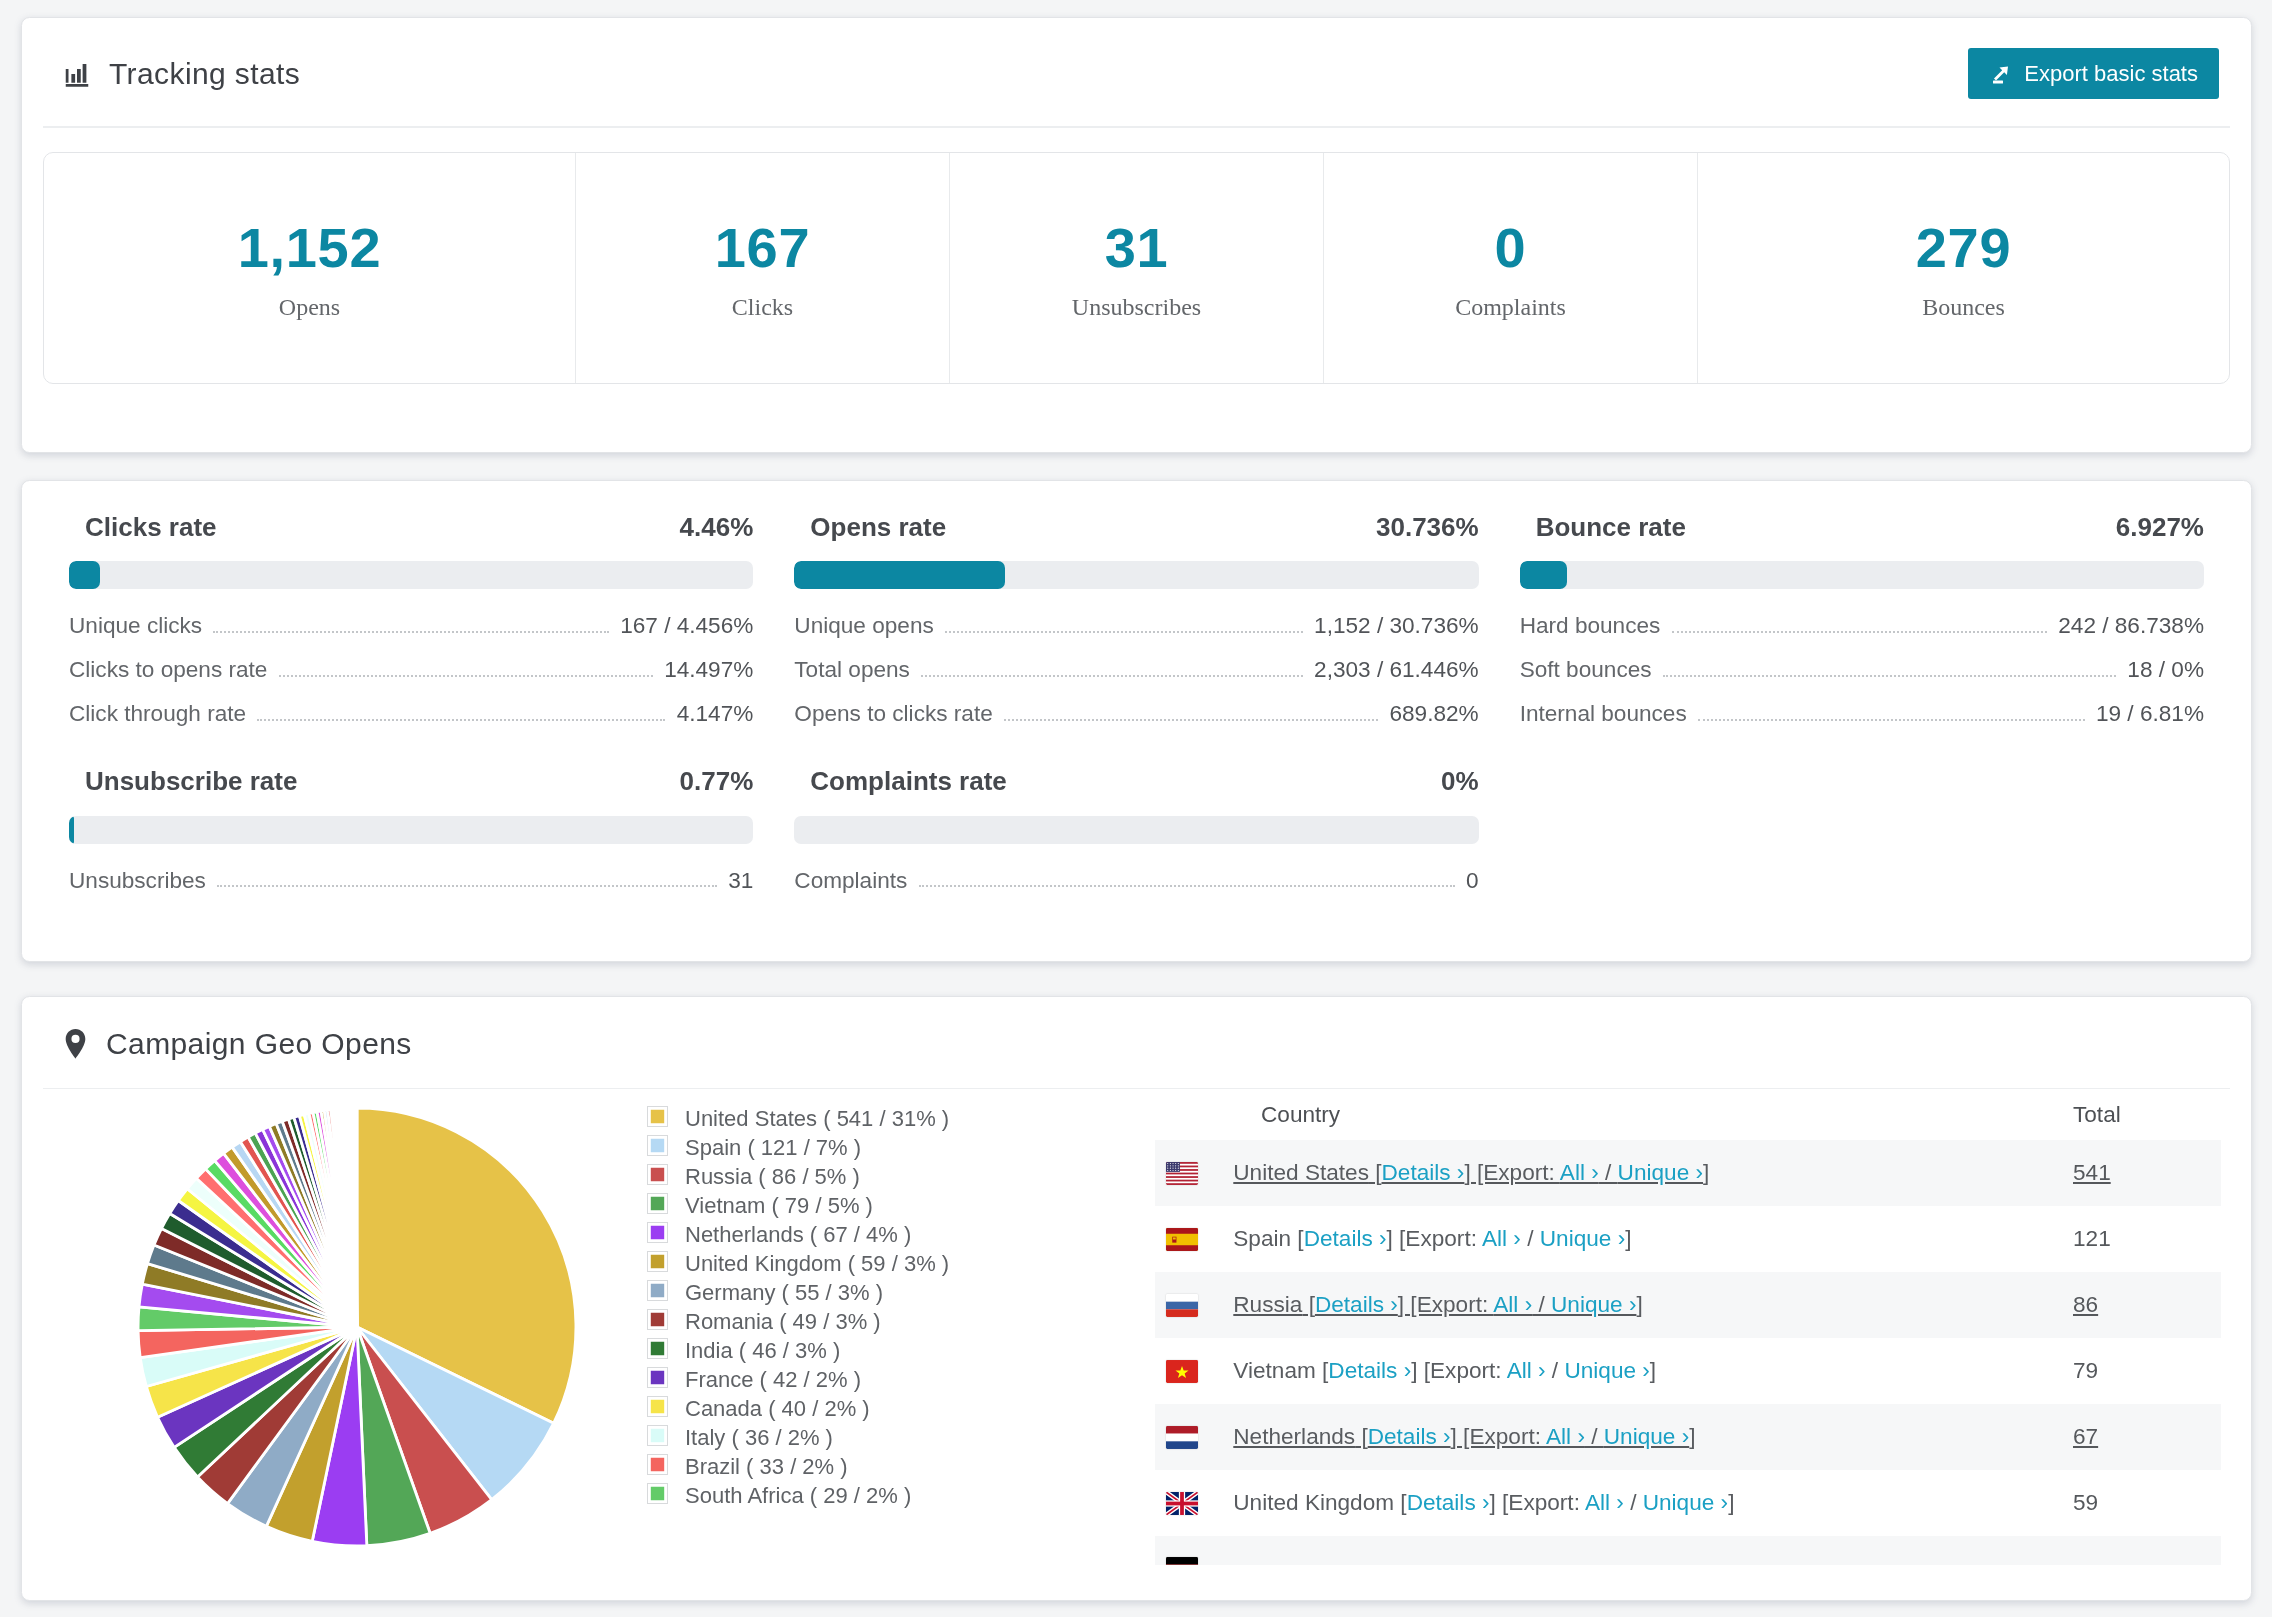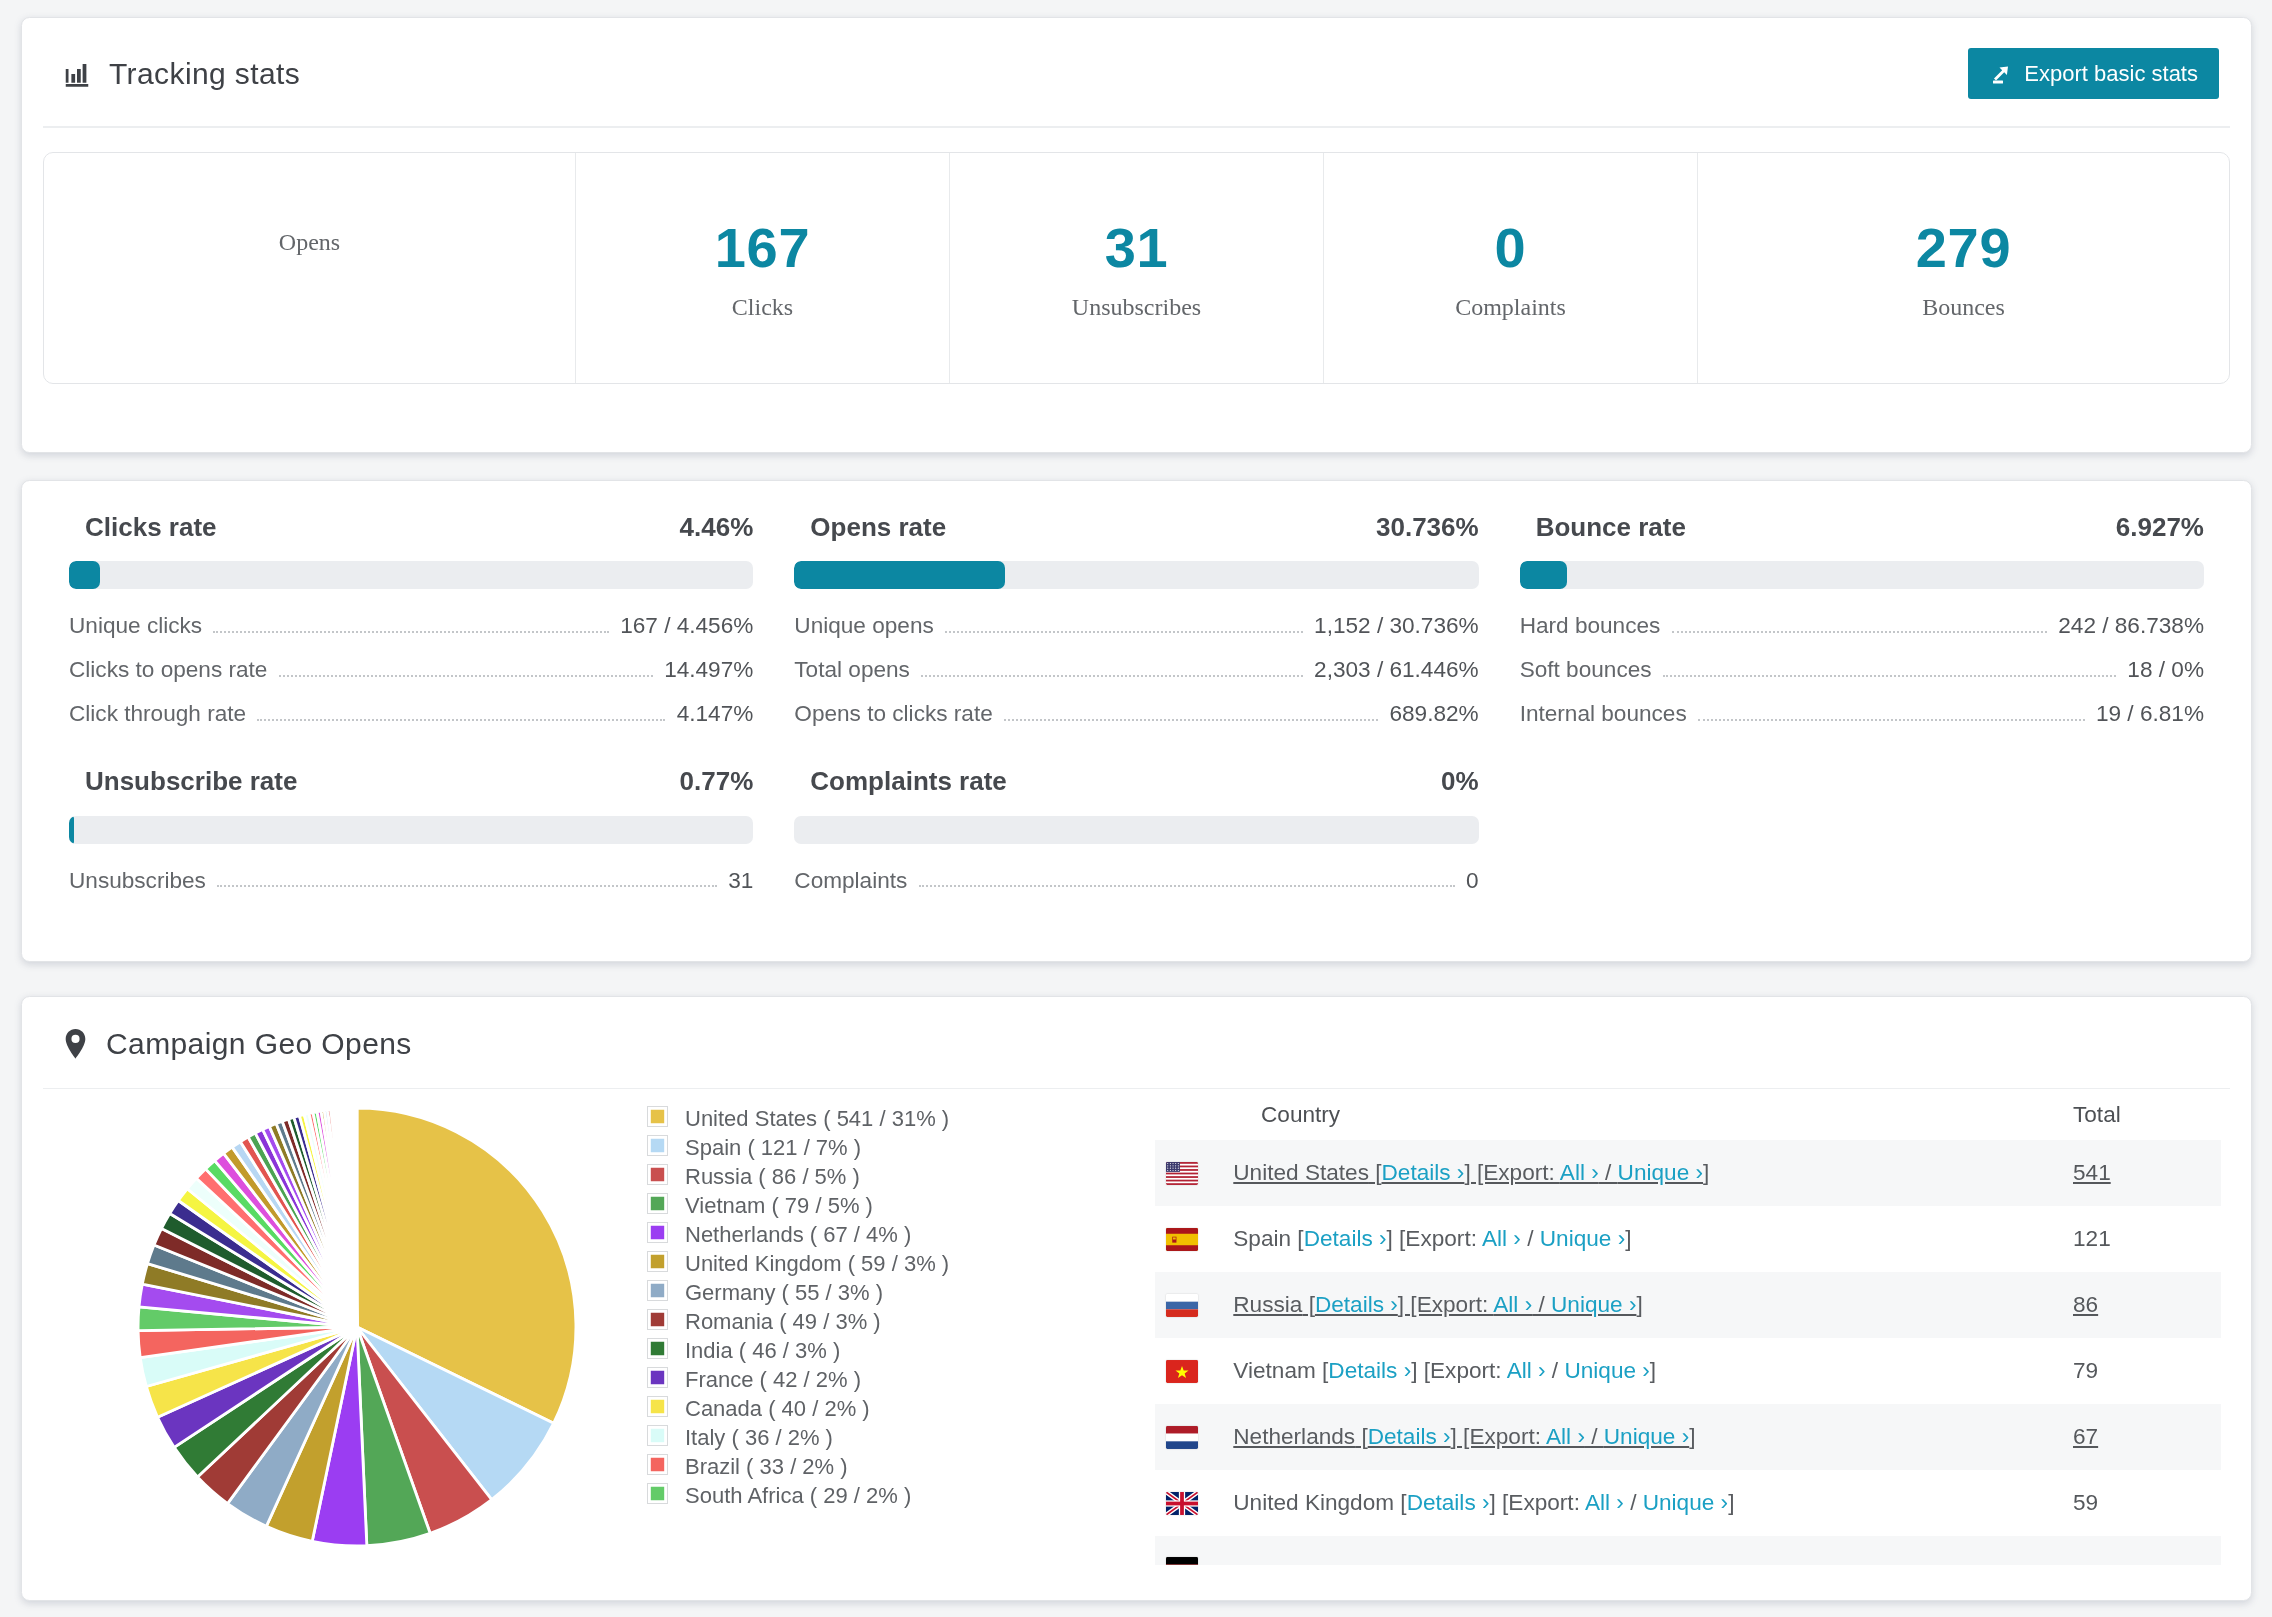--- a/index.html
+++ b/index.html
@@ -87,20 +87,21 @@
           <rect x="4" y="18.5" width="10" height="3" rx="0.5"></rect>
           <path d="M5 16.5 L13.2 8.3 L10.5 5.6 L19 4.5 L17.9 13 L15.2 10.3 L7 18.5 Z"></path>
         </svg>
       </span>
       <span>Export basic stats</span>
     </button>
   </div>
   <div class="divider"></div>
   <div class="stats-box">
       <div class="stat-cell">
+        <div class="stat-value">1,152</div>
         <div class="stat-label">Opens</div>
       </div>
       <div class="stat-cell">
         <div class="stat-value">167</div>
         <div class="stat-label">Clicks</div>
       </div>
       <div class="stat-cell">
         <div class="stat-value">31</div>
         <div class="stat-label">Unsubscribes</div>
       </div>

